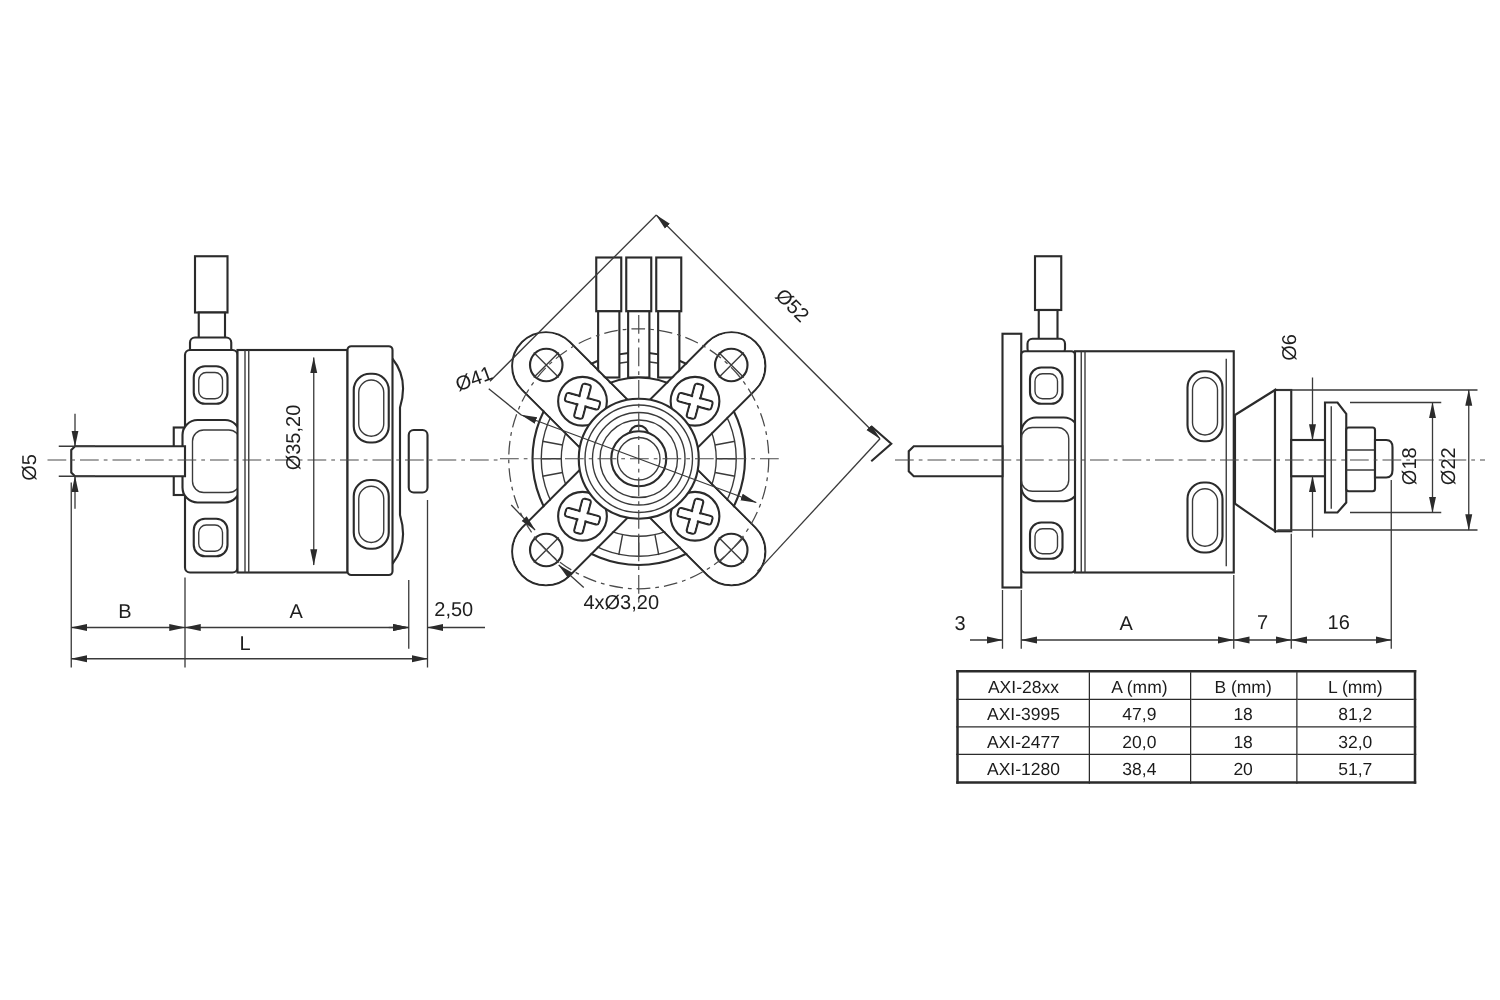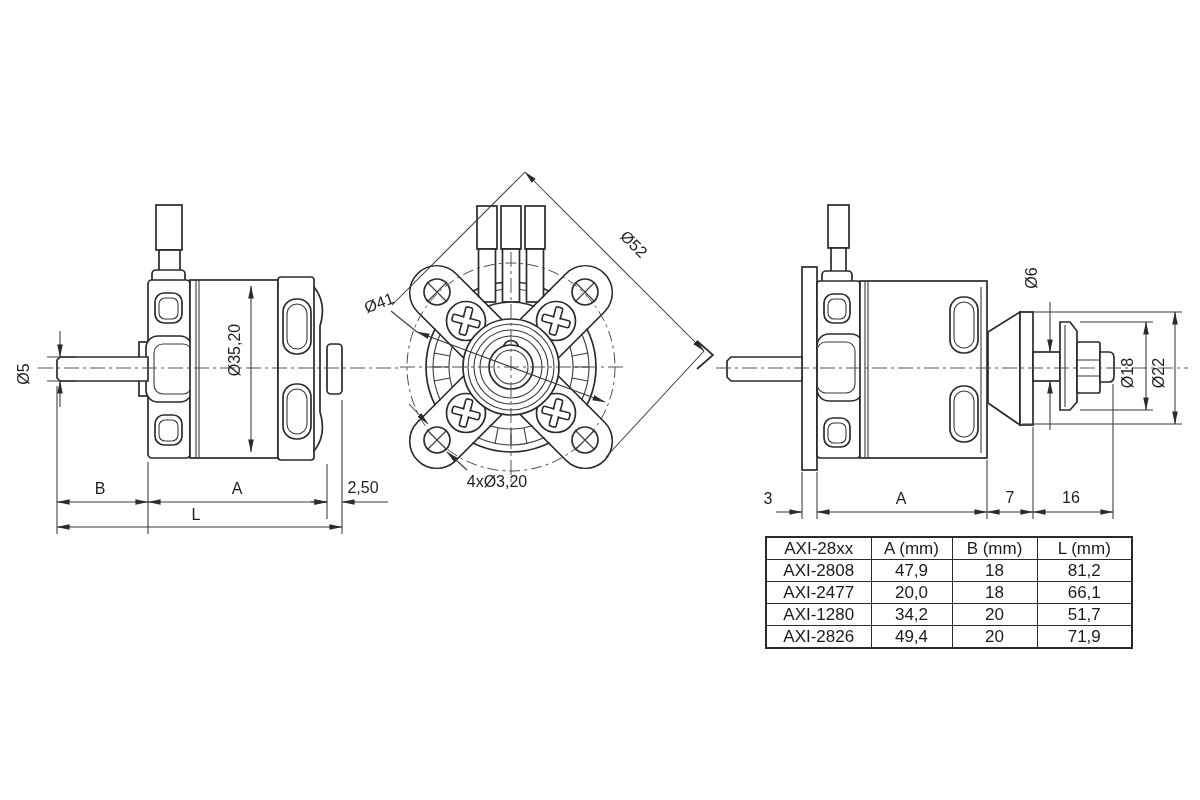--- a/index.html
+++ b/index.html
@@ -10,21 +10,21 @@
   .obj{stroke:#2b2b2b;stroke-width:1.7;fill:#ffffff;}
   .obj-n{stroke:#2b2b2b;stroke-width:1.7;fill:none;}
   .thin{stroke:#3a3a3a;stroke-width:1.1;fill:none;}
   .dim{stroke:#3a3a3a;stroke-width:1.05;fill:none;}
   .cl{stroke:#4a4a4a;stroke-width:0.95;fill:none;stroke-dasharray:15 4 3 4;}
   .dashc{stroke:#4a4a4a;stroke-width:1;fill:none;stroke-dasharray:11 4 3 4;}
   .wfill{fill:#ffffff;stroke:none;}
   #dim-table{position:absolute;left:765px;top:536px;border-collapse:collapse;
              border:2px solid #2b2b2b;table-layout:fixed;}
   #dim-table th,#dim-table td{border:1.3px solid #2b2b2b;height:21px;padding:0;
-             text-align:center;vertical-align:middle;font-size:17px;font-weight:normal;color:#1b1b1b;}
+             text-align:center;vertical-align:middle;font-size:14px;font-weight:normal;color:#1b1b1b;}
 </style>
 </head>
 <body>
 
 <div id="stage">
 
 <svg width="1200" height="800" viewBox="0 0 1200 800">
   <defs>
     <marker id="arr" markerWidth="14" markerHeight="9" refX="12.6" refY="4.5" orient="auto-start-reverse" markerUnits="userSpaceOnUse">
       <path d="M13,4.5 L0,1.7 L0,7.3 Z" fill="#2b2b2b"></path>
@@ -263,39 +263,33 @@
   <thead>
         <tr>
           <th>AXI-28xx</th>
           <th>A (mm)</th>
           <th>B (mm)</th>
           <th>L (mm)</th>
         </tr>
       </thead>
   <tbody>
         <tr>
-          <td>AXI-2808</td>
+          <td>AXI-3995</td>
           <td>47,9</td>
           <td>18</td>
           <td>81,2</td>
         </tr>
         <tr>
           <td>AXI-2477</td>
           <td>20,0</td>
           <td>18</td>
-          <td>66,1</td>
+          <td>32,0</td>
         </tr>
         <tr>
           <td>AXI-1280</td>
-          <td>34,2</td>
+          <td>38,4</td>
           <td>20</td>
           <td>51,7</td>
         </tr>
-        <tr>
-          <td>AXI-2826</td>
-          <td>49,4</td>
-          <td>20</td>
-          <td>71,9</td>
-        </tr>
       </tbody>
 </table>
 
 </div>
 
 </body></html>

